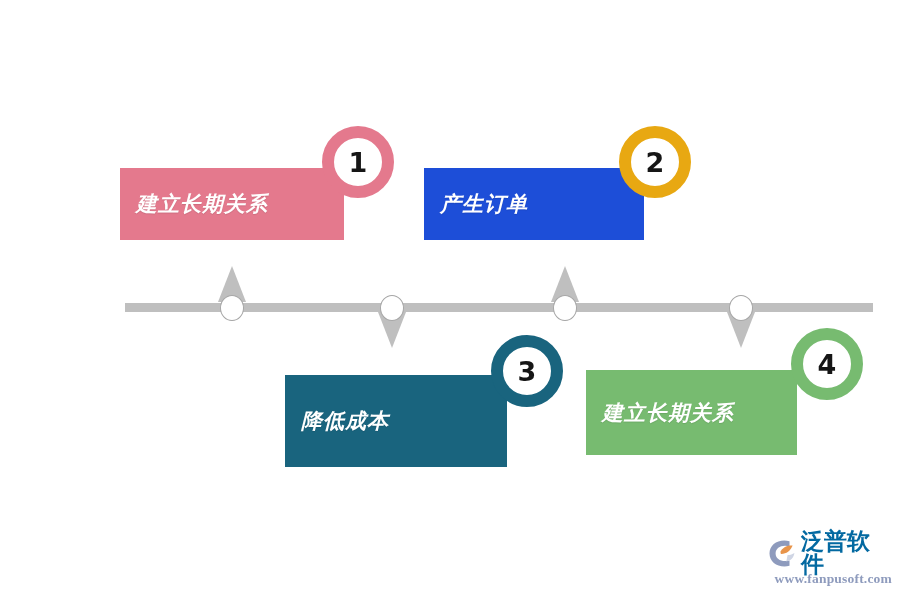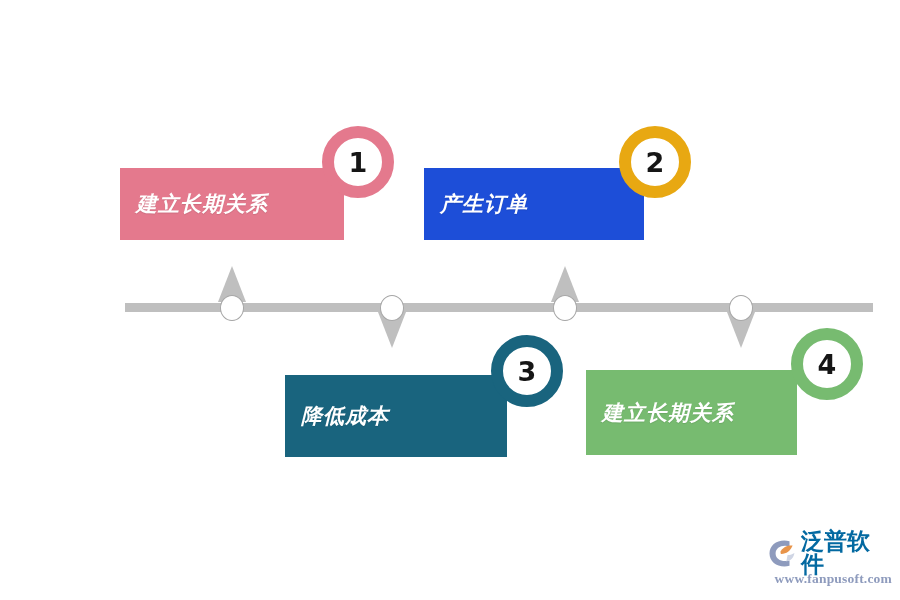--- a/index.html
+++ b/index.html
@@ -166,21 +166,21 @@
   <div class="step">
     <div class="step-box" id="box-2" style="left: 424px; top: 168px; width: 220px; height: 72px; background: #1d4ed8;">
       <span class="step-label">产生订单</span>
     </div>
     <div class="step-badge" id="badge-2" style="left: 619px; top: 126px; border-color: rgb(232, 168, 18);">
       <span class="step-badge-num">2</span>
     </div>
   </div>
 
   <div class="step">
-    <div class="step-box" id="box-3" style="left: 285px; top: 375px; width: 222px; height: 82px; background: rgb(25, 100, 126);">
+    <div class="step-box" id="box-3" style="left: 285px; top: 375px; width: 222px; height: 92px; background: rgb(25, 100, 126);">
       <span class="step-label">降低成本</span>
     </div>
     <div class="step-badge" id="badge-3" style="left: 491px; top: 335px; border-color: rgb(25, 100, 126);">
       <span class="step-badge-num">3</span>
     </div>
   </div>
 
   <div class="step">
     <div class="step-box" id="box-4" style="left: 586px; top: 370px; width: 211px; height: 85px; background: rgb(119, 187, 112);">
       <span class="step-label">建立长期关系</span>

